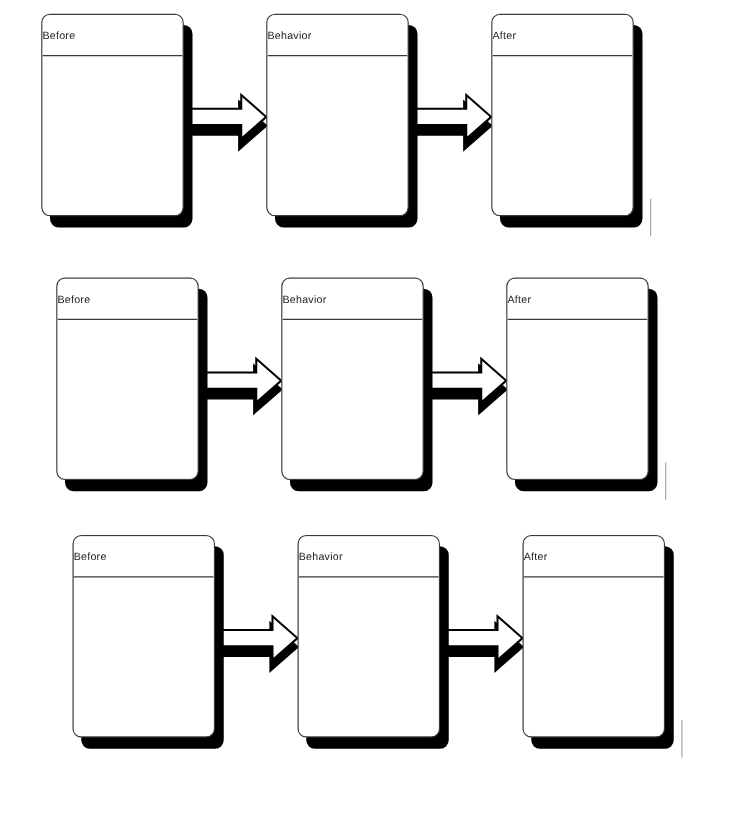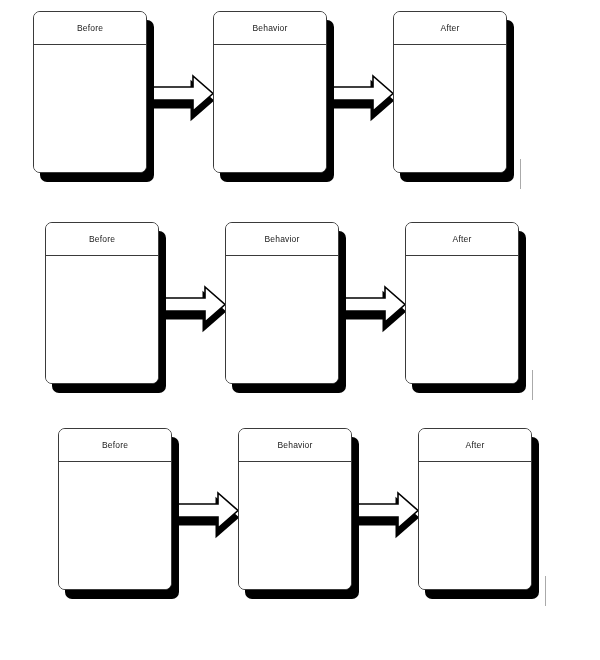--- a/index.html
+++ b/index.html
@@ -59,21 +59,21 @@
     overflow: hidden;
   }
 
   .node-header {
     position: relative;
     height: 33px;
     box-sizing: border-box;
     border-bottom: 1.4px solid #3a3a3a;
     display: flex;
     align-items: center;
-    justify-content: center;
+    justify-content: flex-start;
     background: #ffffff;
   }
 
   .node-title {
     font-size: 8.5px;
     color: #1a1a1a;
     letter-spacing: 0.2px;
     line-height: 1;
     white-space: nowrap;
   }

